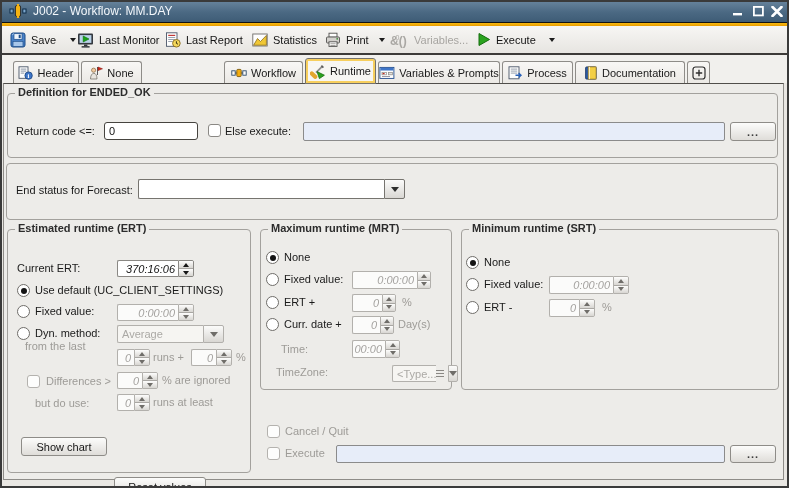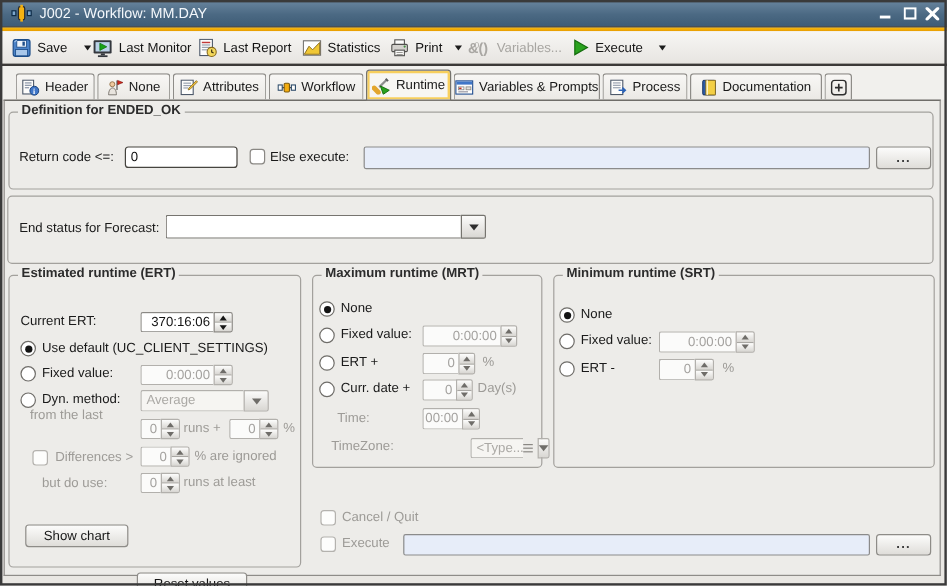--- a/index.html
+++ b/index.html
@@ -57,21 +57,21 @@
   .bluefield { position:absolute; background:#e7edf9; border:1px solid #8b8b8b; border-radius:2px; }
 
   input.tinput { position:absolute; background:#fff; border:1px solid #46443f; border-radius:3px;
                  font-family:"Liberation Sans", sans-serif; font-size:11px; color:#111;
                  padding:0 4px; outline:none; }
 
   
   .spin { position:absolute; display:flex; }
   .spin .fld { border:1px solid #8a8884; border-right:none; border-radius:2px 0 0 2px; background:#fff;
                font-size:11px; color:#141414; display:flex; align-items:center; justify-content:flex-end;
-               padding-right:3px; }
+               padding-right:3px;font-style:italic; }
   .spin .btns { width:16px; display:flex; flex-direction:column; border:1px solid #8a8884;
                 border-radius:0 2px 2px 0; overflow:hidden; background:#e7e5e1; }
   .spin .btns .b { flex:1; display:flex; align-items:center; justify-content:center;
                    background:linear-gradient(#fdfdfc, #d8d6d2); }
   .spin .btns .b:first-child { border-bottom:1px solid #a9a7a3; }
   .tu { width:0; height:0; border-left:3.5px solid transparent; border-right:3.5px solid transparent; border-bottom:4.5px solid #161616; }
   .td { width:0; height:0; border-left:3.5px solid transparent; border-right:3.5px solid transparent; border-top:4.5px solid #161616; }
   .spin.dis .fld { color:#a5a3a0; border-color:#b2b0ac; background:#fbfbfa; }
   .spin.dis .btns { border-color:#b2b0ac; }
   .spin.dis .tu { border-bottom-color:#6f6d69; }
@@ -257,32 +257,20 @@
         <svg width="14" height="14" viewBox="0 0 14 14">
           <line x1="8.5" y1="1" x2="8.5" y2="9" stroke="#5a5a5a" stroke-width="1"></line>
           <polygon points="9,1 13.5,2.8 9,4.6" fill="#d42a1e" stroke="#7c130c" stroke-width="0.5"></polygon>
           <circle cx="4.6" cy="4.2" r="2.1" fill="#efc9a0" stroke="#8a6a42" stroke-width="0.7"></circle>
           <path d="M1.5 13 C1.5 9.5 3 7.3 4.8 7.3 C6.8 7.3 8 9.5 8 13 Z" fill="#e8e4de" stroke="#6c675f" stroke-width="0.7"></path>
         </svg>
       </span>
       <span>None</span>
     </div>
 
-    <div class="tab" style="left:144px; width:78px;">
-      <span class="icon">
-        <svg width="15" height="14" viewBox="0 0 15 14">
-          <rect x="1" y="0.8" width="10" height="12" fill="#fdfdfc" stroke="#4a5668" stroke-width="0.9"></rect>
-          <rect x="2.8" y="2.8" width="6.4" height="1" fill="#9aa2b0"></rect>
-          <rect x="2.8" y="4.8" width="6.4" height="1" fill="#9aa2b0"></rect>
-          <rect x="2.8" y="6.8" width="4" height="1" fill="#9aa2b0"></rect>
-          <path d="M13.6 1.2 L14.6 2.2 L8.4 8.4 L6.8 8.9 L7.4 7.4 Z" fill="#f2c23e" stroke="#8a6d1d" stroke-width="0.7"></path>
-        </svg>
-      </span>
-      <span>Attributes</span>
-    </div>
 
     <div class="tab" style="left:224px; width:79px;">
       <span class="icon">
         <svg width="16" height="14" viewBox="0 0 16 14">
           <line x1="3" y1="7" x2="13" y2="7" stroke="#4a4a4a" stroke-width="1"></line>
           <rect x="0.8" y="4.8" width="3.4" height="4.4" fill="#fdfdfc" stroke="#2c4a68" stroke-width="0.9"></rect>
           <rect x="11.8" y="4.8" width="3.4" height="4.4" fill="#fdfdfc" stroke="#2c4a68" stroke-width="0.9"></rect>
           <rect x="5.8" y="3.4" width="4.4" height="7.2" rx="1" fill="#f4ad10" stroke="#7c5a0e" stroke-width="0.9"></rect>
         </svg>
       </span>

